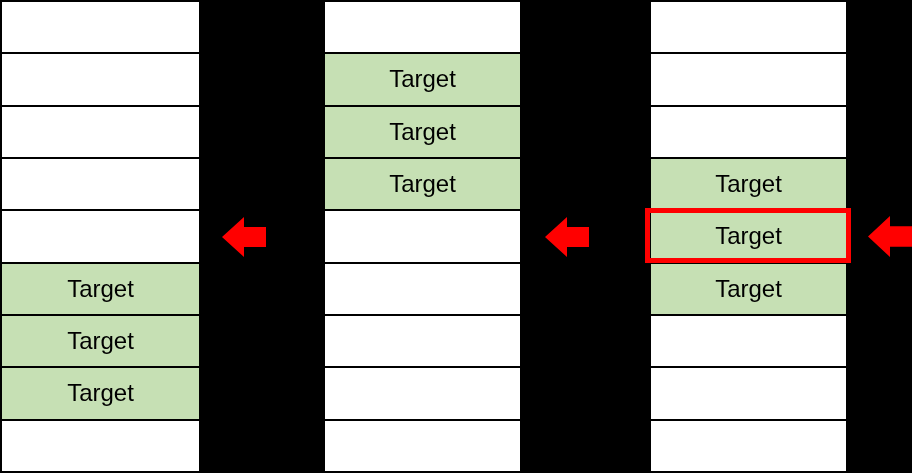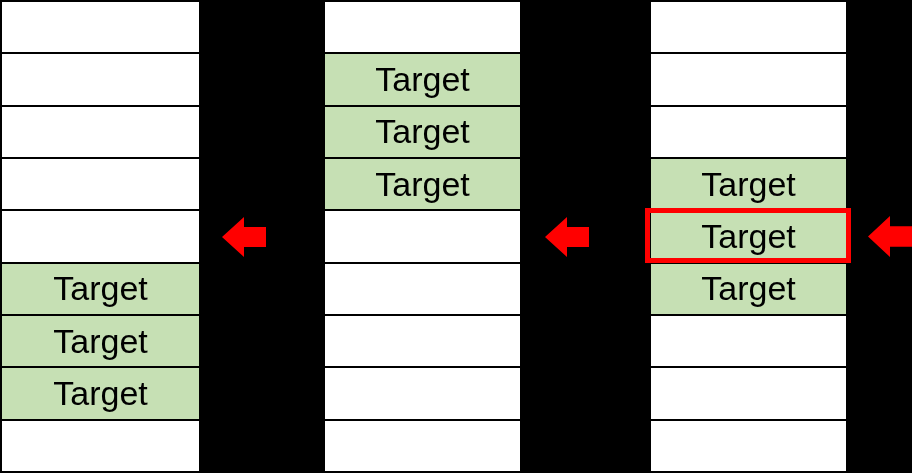--- a/index.html
+++ b/index.html
@@ -25,21 +25,21 @@
     display: flex;
     flex-direction: column;
   }
   .cell {
     flex: 1 1 0;
     background: var(--white, #fff);
     border-bottom: 2px solid var(--border, #000);
     display: flex;
     align-items: center;
     justify-content: center;
-    font-size: 34px;
+    font-size: 24px;
     color: var(--text, #000);
     overflow: hidden;
   }
   .cell:last-child { border-bottom: none; }
   .cell.green { background: var(--green, #c6e0b4); }
   .arrow {
     position: absolute;
     background: var(--red, #ff0000);
     clip-path: polygon(0 50%, 50% 0, 50% 25%, 100% 25%, 100% 75%, 50% 75%, 50% 100%);
   }

